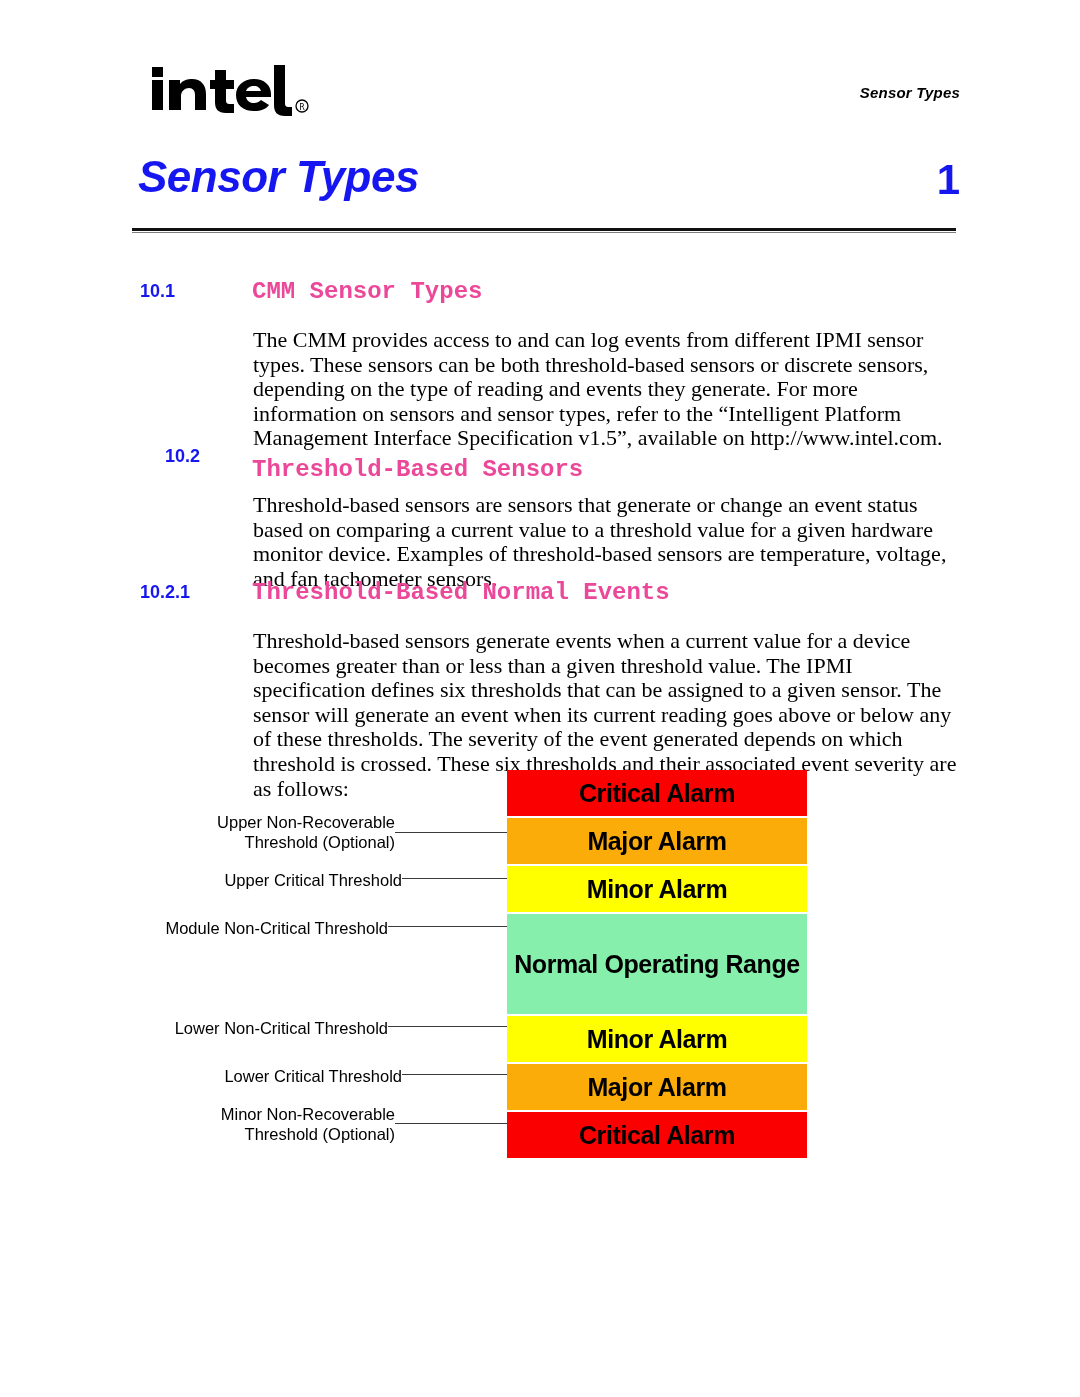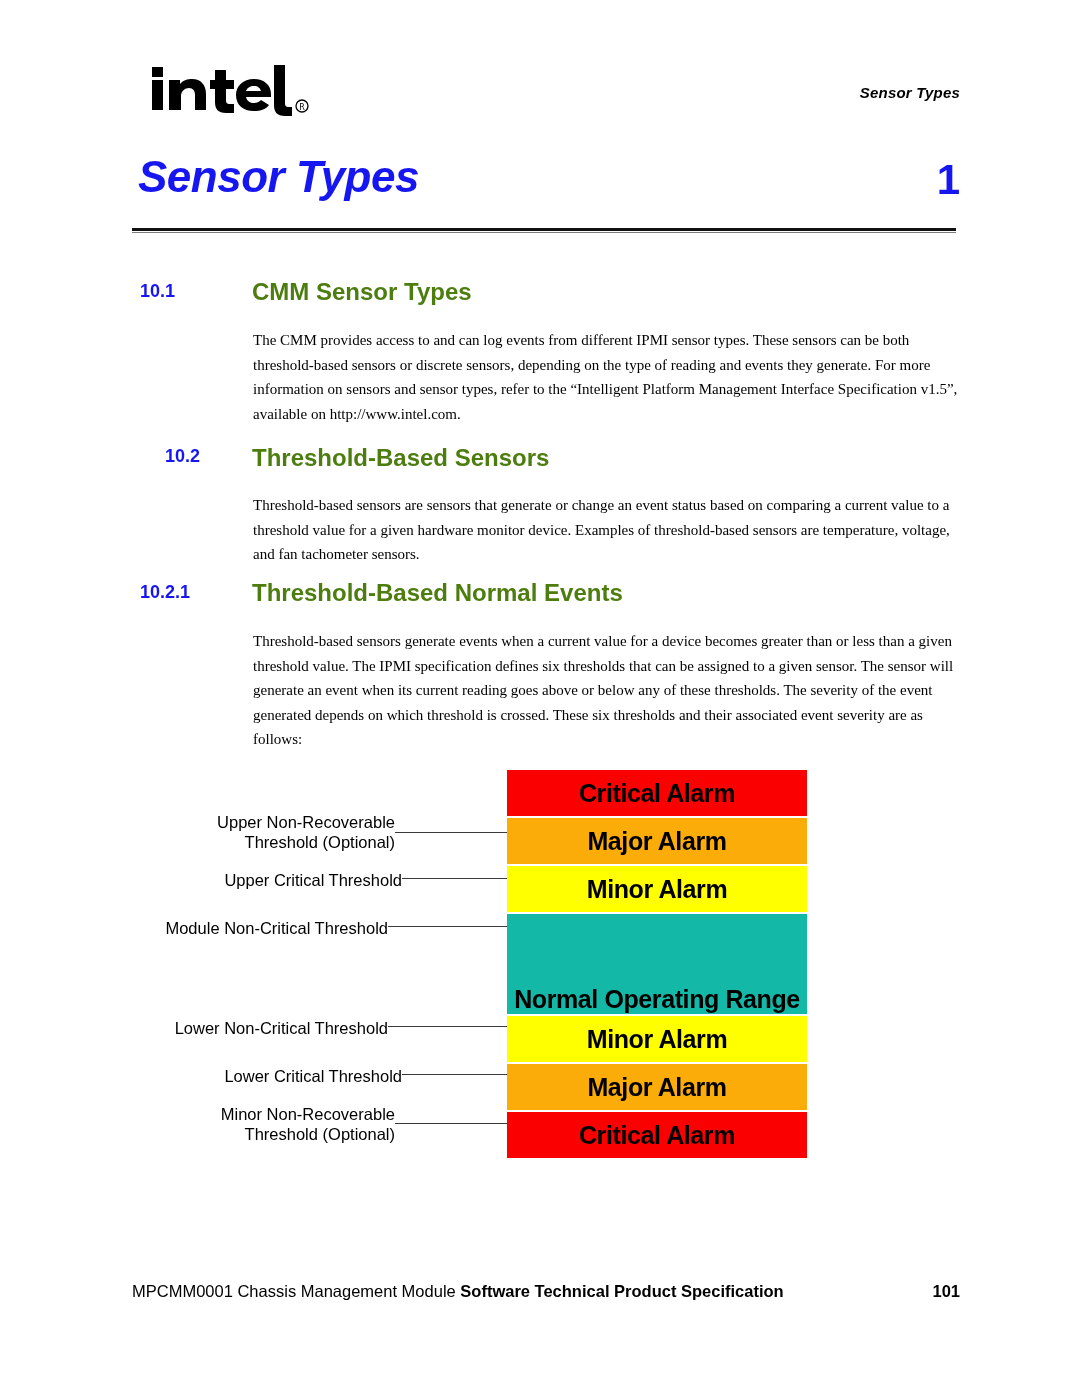--- a/index.html
+++ b/index.html
@@ -94,23 +94,23 @@
     left: 132px;
     top: 232px;
     width: 824px;
     height: 0;
     border-top: 1px solid #7d7d7d;
   }
 
   
   .h2, .h3 {
     position: absolute;
-    font-family: Liberation Sans, sans-serif;
-    font-weight: bold;
-    color: #4d7c0f;
+    font-family: Liberation Mono, monospace;
+    font-weight: bold;
+    color: #ec4899;
     white-space: nowrap;
   }
   .h2 { font-size: 24px; }
   .h3 { font-size: 24px; }
 
   .h-num {
     position: absolute;
     left: 140px;
     font-family: "Liberation Sans", sans-serif;
     font-weight: bold;
@@ -121,21 +121,21 @@
     position: absolute;
     left: 252px;
   }
 
   
   .para {
     position: absolute;
     left: 253px;
     width: 710px;
     font-family: "Liberation Serif", serif;
-    font-size: 15px;
+    font-size: 22px;
     line-height: 24.6px;
     color: #000000;
     text-align: left;
   }
 
   
   .figure {
     position: absolute;
     left: 130px;
     top: 742px;
@@ -262,21 +262,21 @@
     <div class="chapter-number">1</div>
   </div>
   <div class="chapter-rule"></div>
   <div class="chapter-rule-thin"></div>
 
   <div class="h-num" style="top:281px;">10.1</div>
   <div class="h2 h-text" style="top:278px;">CMM Sensor Types</div>
   <div class="para" style="top:328px;">The CMM provides access to and can log events from different IPMI sensor types. These sensors can be both threshold-based sensors or discrete sensors, depending on the type of reading and events they generate. For more information on sensors and sensor types, refer to the “Intelligent Platform Management Interface Specification v1.5”, available on http://www.intel.com.</div>
 
   <div class="h-num" style="top:446px;margin-left:25px;">10.2</div>
-  <div class="h2 h-text" style="top:444px;">Threshold-Based Sensors</div>
+  <div class="h2 h-text" style="top:456px;">Threshold-Based Sensors</div>
   <div class="para" style="top:493px;">Threshold-based sensors are sensors that generate or change an event status based on comparing a current value to a threshold value for a given hardware monitor device. Examples of threshold-based sensors are temperature, voltage, and fan tachometer sensors.</div>
 
   <div class="h-num" style="top:582px;">10.2.1</div>
   <div class="h3 h-text" style="top:579px;">Threshold-Based Normal Events</div>
   <div class="para" style="top:629px;">Threshold-based sensors generate events when a current value for a device becomes greater than or less than a given threshold value. The IPMI specification defines six thresholds that can be assigned to a given sensor. The sensor will generate an event when its current reading goes above or below any of these thresholds. The severity of the event generated depends on which threshold is crossed. These six thresholds and their associated event severity are as follows:</div>
 
   <div class="figure">
 
     <div class="labels">
         <div class="lab" style="top: 30px; right: 112px;"><span>Upper Non-Recoverable</span><span class="l2">Threshold (Optional)</span></div>
@@ -296,33 +296,29 @@
     <div class="bands">
         <div class="band" style="height: 46px; background: rgb(251, 0, 0);">
           <span>Critical Alarm</span>
         </div>
         <div class="band" style="height: 46px; background: rgb(251, 172, 8);">
           <span>Major Alarm</span>
         </div>
         <div class="band" style="height: 46px; background: rgb(255, 255, 0);">
           <span>Minor Alarm</span>
         </div>
-        <div class="band" style="height: 100px; background: #14b8a6; align-items: flex-end;">
+        <div class="band" style="height: 100px; background: #86efac;">
           <span>Normal Operating Range</span>
         </div>
         <div class="band" style="height: 46px; background: rgb(255, 255, 0);">
           <span>Minor Alarm</span>
         </div>
         <div class="band" style="height: 46px; background: rgb(251, 172, 8);">
           <span>Major Alarm</span>
         </div>
         <div class="band" style="height: 46px; background: rgb(251, 0, 0);">
           <span>Critical Alarm</span>
         </div>
       </div>
   </div>
 
-  <div class="footer">
-    <div class="footer-text"><span>MPCMM0001 Chassis Management Module </span><b>Software Technical Product Specification</b></div>
-    <div class="footer-page">101</div>
-  </div>
 
 </div>
 
 </body></html>

